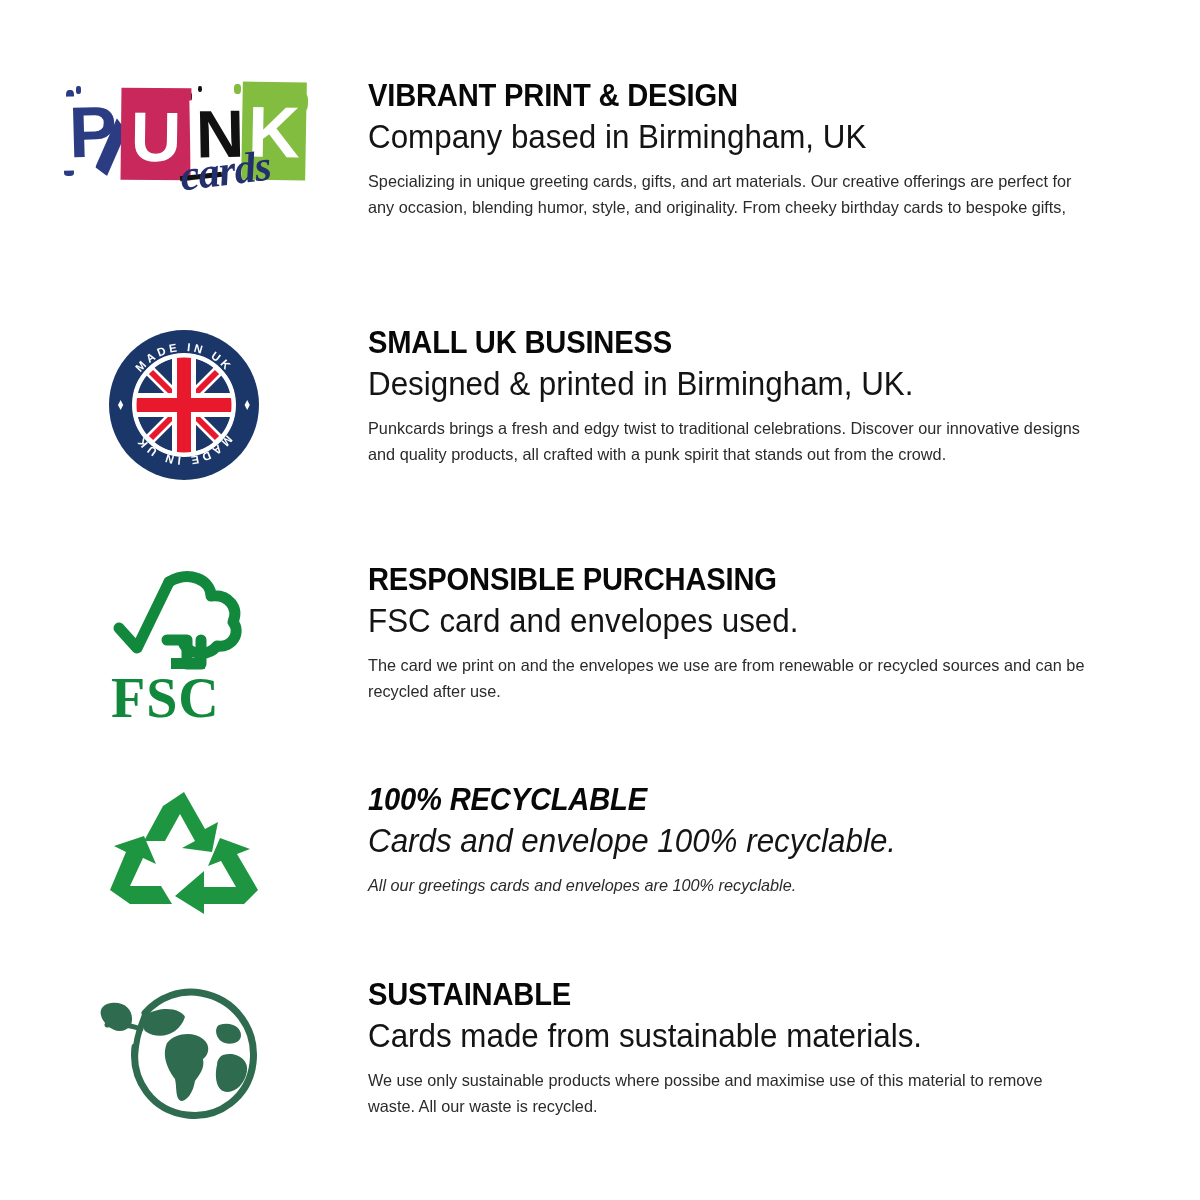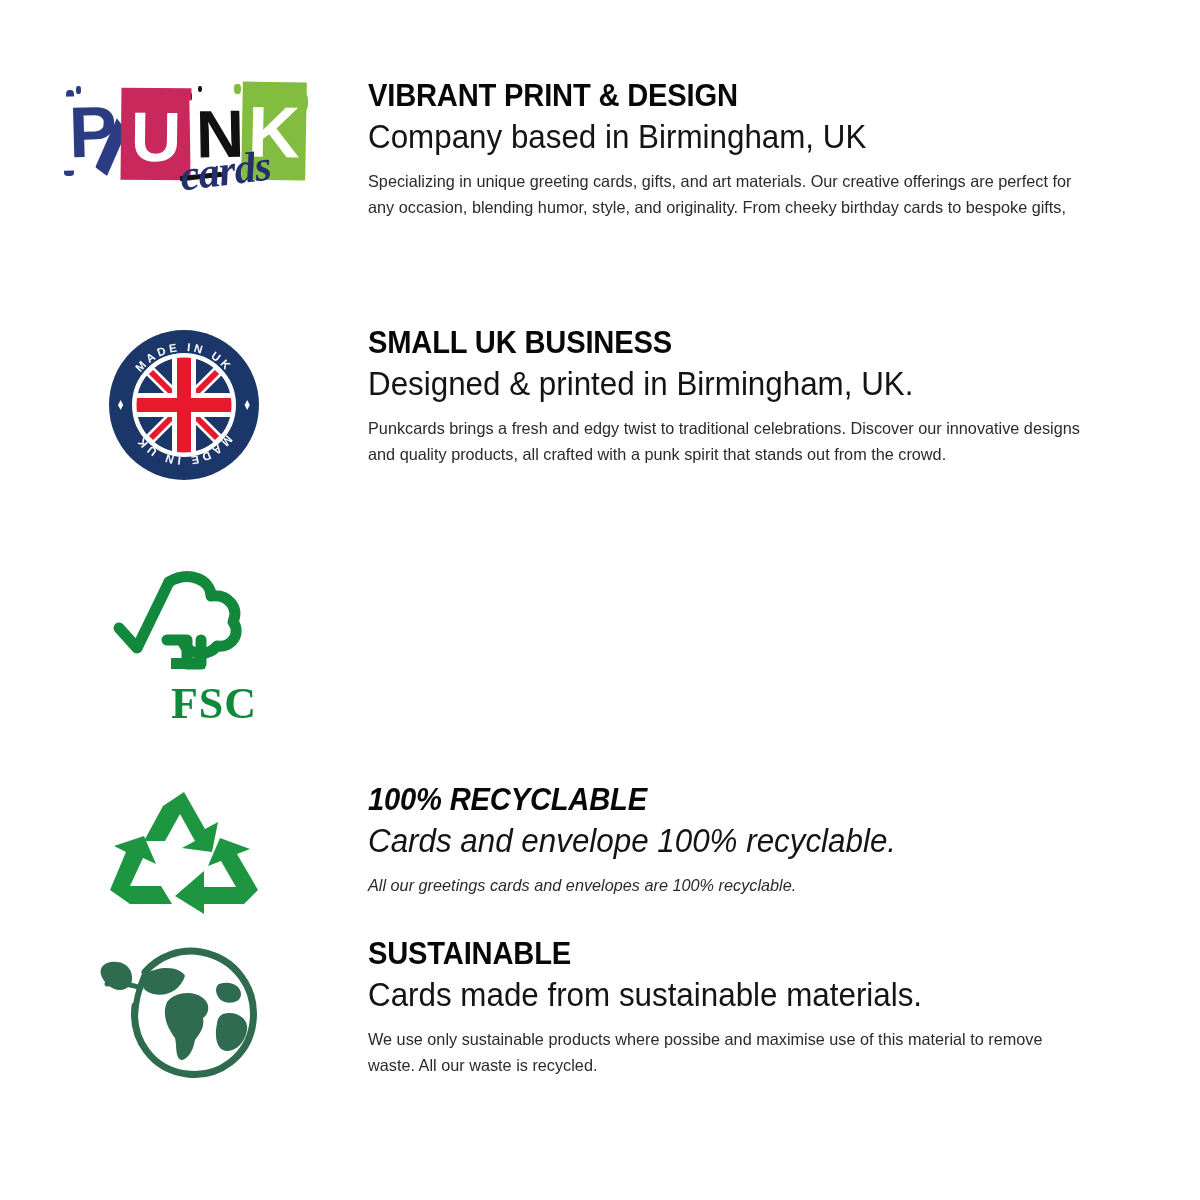--- a/index.html
+++ b/index.html
@@ -77,21 +77,21 @@
     max-width: 730px;
     transform: scaleX(0.985);
     transform-origin: left top;
   }
 
   
   #row-vibrant      { top: 78px; }
   #row-smallbiz     { top: 325px; }
   #row-responsible  { top: 562px; }
   #row-recyclable   { top: 782px; font-style: italic; }
-  #row-sustainable  { top: 936px; }
+  #row-sustainable  { top: 977px; }
 
   
   .punk-logo {
     position: relative;
     width: 245px;
     height: 120px;
   }
   .punk-letter {
     position: absolute;
     font-family: "Liberation Sans", sans-serif;
@@ -169,24 +169,24 @@
 
   
   .uk-badge { position: relative; width: 152px; height: 152px; }
 
   
   .fsc-logo { position: relative; width: 146px; height: 160px; }
   .fsc-word {
     position: absolute;
     left: 0; bottom: 0;
     width: 146px;
-    text-align: right;
+    text-align: left;
     font-family: "Liberation Serif", serif;
     font-weight: 700;
-    font-size: 44px;
+    font-size: 56px;
     letter-spacing: 1px;
     color: #12883c;
     line-height: 1;
   }
 
   
   .recycle-logo { position: relative; width: 160px; height: 128px; }
 
   
   .globe-logo { position: relative; width: 190px; height: 140px; }
@@ -296,20 +296,25 @@
                      C 130 66 122 82 106 80
                      C 96 92 76 88 72 76" stroke-linecap="round"></path>
           </g>
 
           <path d="M 56 74 L 76 74 L 76 98 L 90 98 L 90 74" fill="none" stroke="#12883c" stroke-width="11" stroke-linejoin="round" stroke-linecap="round"></path>
           <rect x="60" y="92" width="34" height="11" fill="#12883c"></rect>
         </svg>
         <div class="fsc-word">FSC</div>
       </div>
 
+    </div>
+    <div class="text-cell">
+      <h2 class="headline">RESPONSIBLE PURCHASING</h2>
+      <div class="subheadline">FSC card and envelopes used.</div>
+      <p class="bodytext">The card we print on and the envelopes we use are from renewable or recycled sources and can be recycled after use.</p>
     </div>
   </div>
 
   <div class="feature-row" id="row-recyclable">
     <div class="icon-cell">
 
       <div class="recycle-logo">
         <svg width="160" height="128" viewBox="0 0 160 128">
           <g fill="#1e9641">
 

